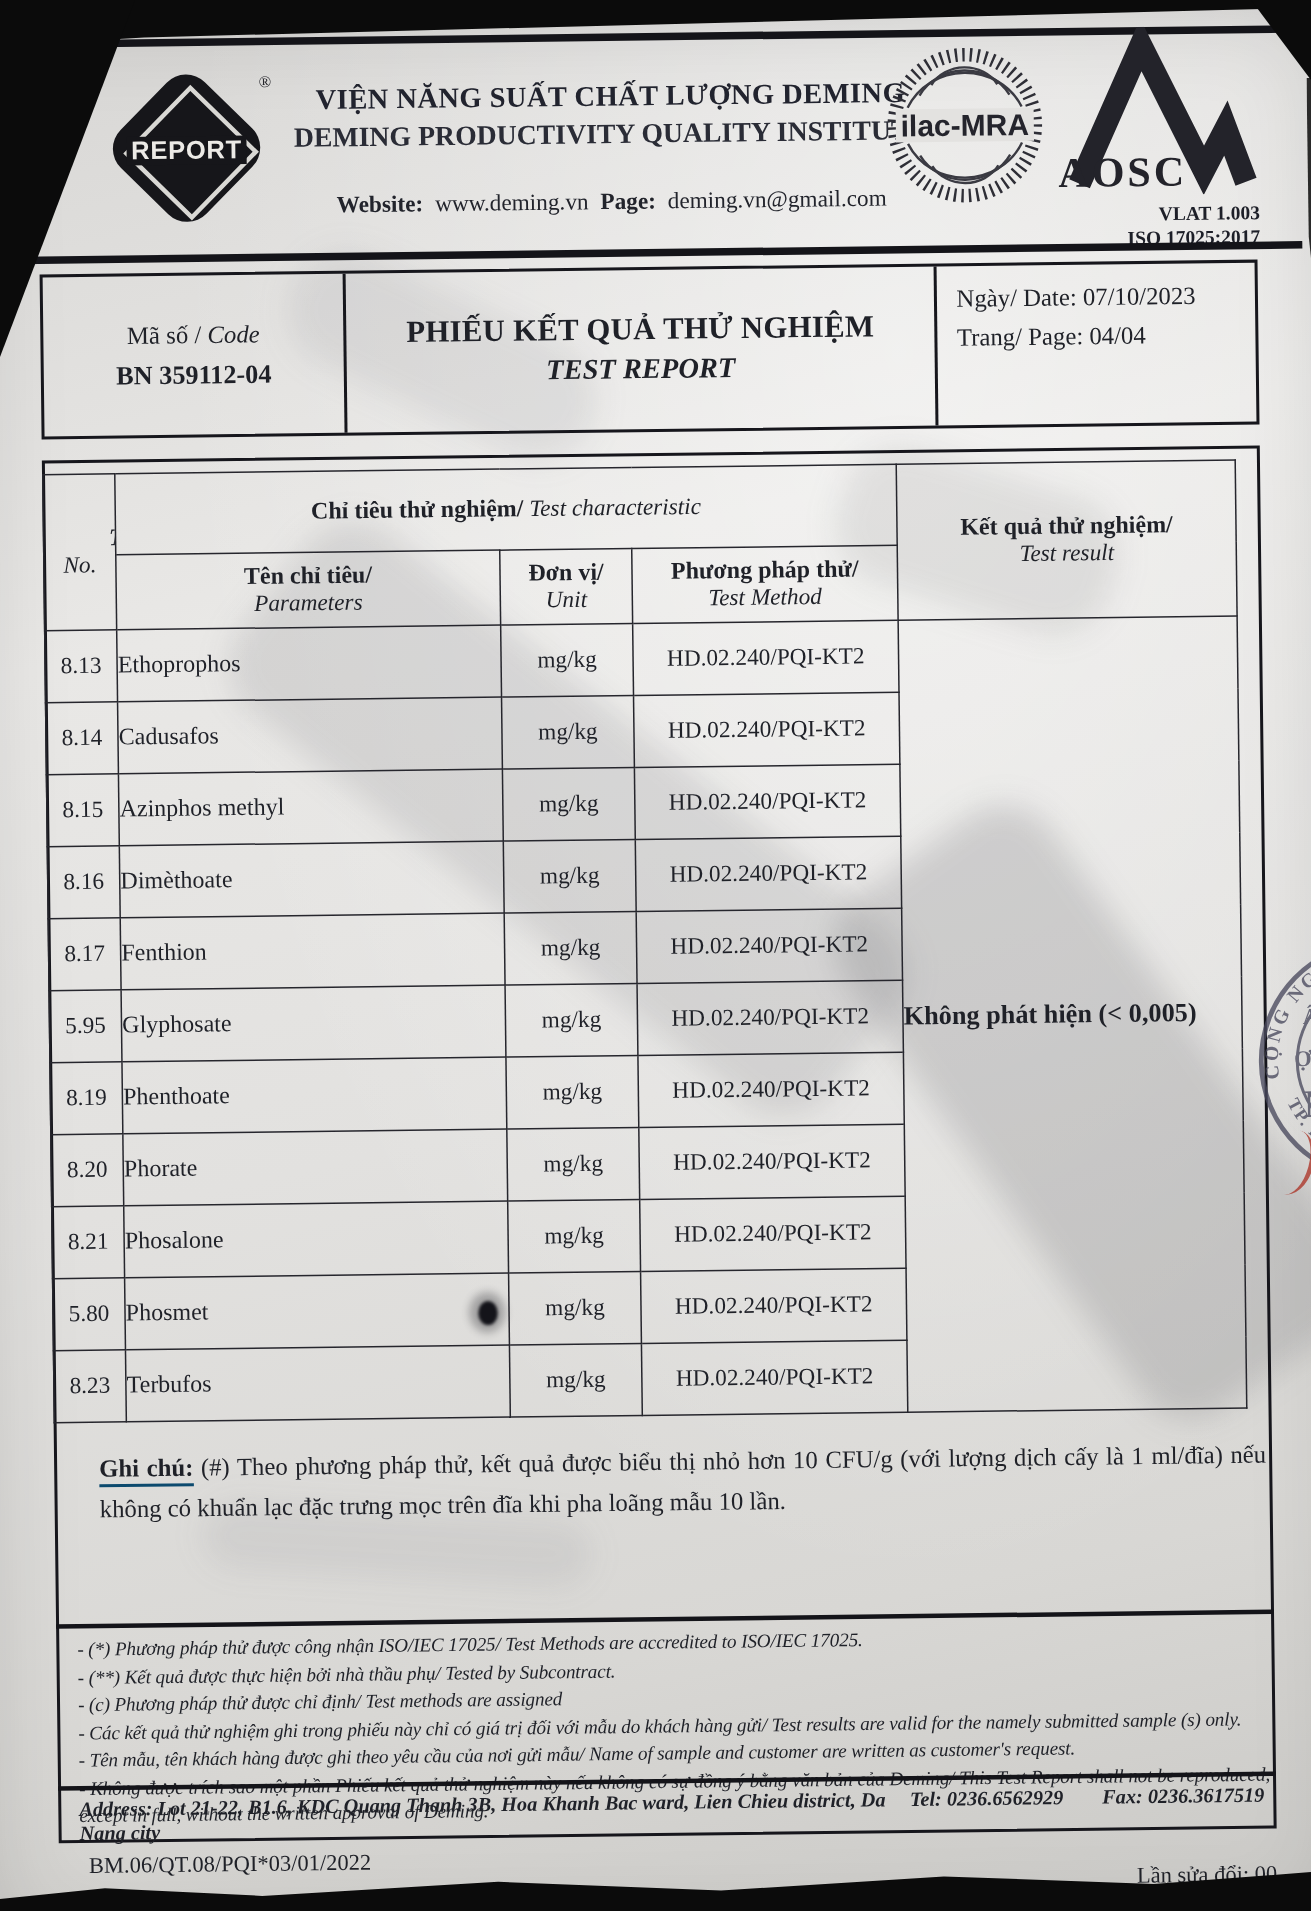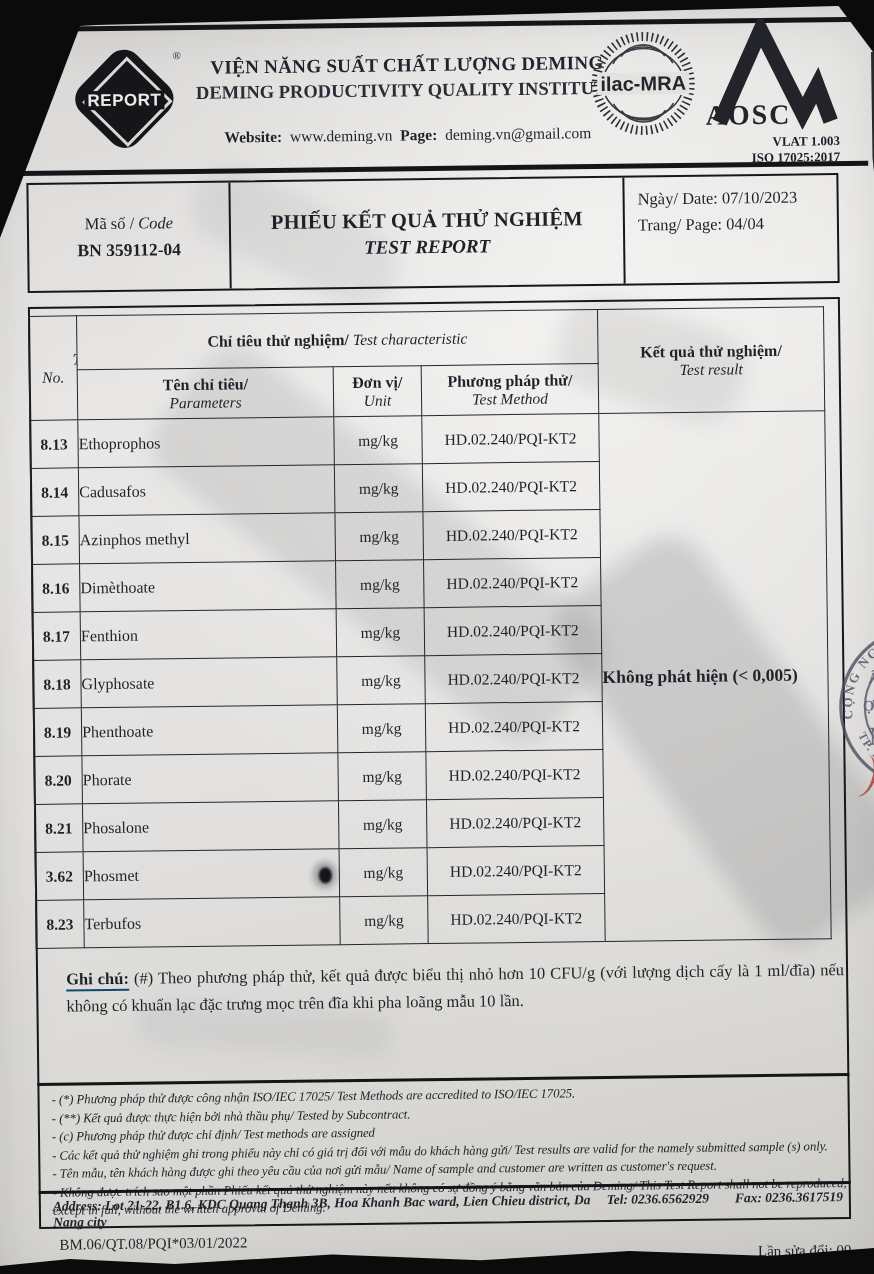--- a/index.html
+++ b/index.html
@@ -53,21 +53,21 @@
 
   
   #outer-box{left:32px;top:302px;width:812px;height:922px;border:2.5px solid #16161c;box-sizing:border-box;}
   #rpt-table{left:32px;top:311px;border-collapse:collapse;table-layout:fixed;width:795px;}
   #rpt-table th,#rpt-table td{border:1.8px solid #26262d;padding:0;overflow:hidden;}
   #rpt-table thead .r1{height:54px;} #rpt-table thead .r2{height:50px;}
   #rpt-table tbody tr{height:48px;}
   #rpt-table th{font-size:16px;text-align:center;vertical-align:middle;}
   .hvi{font-weight:bold;} .hen{font-style:italic;font-weight:normal;font-size:15.5px;}
   .th-tt .hvi{font-style:italic;padding-left:43px;}
-  td.c-no{text-align:center;font-size:15.5px;font-weight:bold;}
+  td.c-no{text-align:center;font-size:15.5px;}
   td.c-name{padding-left:18px;font-size:16px;}
   td.c-unit{text-align:center;font-size:15.5px;}
   td.c-method{text-align:center;font-size:15.5px;}
   td.result-cell{vertical-align:middle;text-align:left;padding:0 4px 58px 8px;font-weight:bold;font-size:17.5px;}
 
   
   #note{left:62px;top:962px;width:778px;font-size:16.5px;line-height:1.62;text-align:justify;}
   #note .lab{font-weight:bold;border-bottom:2px solid #0c4a6e;padding-bottom:1px;}
   #fns{left:46px;top:1086px;width:794px;font-style:italic;font-size:12.8px;line-height:1.45;letter-spacing:-0.1px;}
   #fns div{text-align:justify;}
@@ -227,21 +227,21 @@
             <td class="c-unit">mg/kg</td>
             <td class="c-method">HD.02.240/PQI-KT2</td>
           </tr>
           <tr>
             <td class="c-no">8.17</td>
             <td class="c-name">Fenthion</td>
             <td class="c-unit">mg/kg</td>
             <td class="c-method">HD.02.240/PQI-KT2</td>
           </tr>
           <tr>
-            <td class="c-no">8.18</td>
+            <td class="c-no">5.95</td>
             <td class="c-name">Glyphosate</td>
             <td class="c-unit">mg/kg</td>
             <td class="c-method">HD.02.240/PQI-KT2</td>
           </tr>
           <tr>
             <td class="c-no">8.19</td>
             <td class="c-name">Phenthoate</td>
             <td class="c-unit">mg/kg</td>
             <td class="c-method">HD.02.240/PQI-KT2</td>
           </tr>
@@ -251,21 +251,21 @@
             <td class="c-unit">mg/kg</td>
             <td class="c-method">HD.02.240/PQI-KT2</td>
           </tr>
           <tr>
             <td class="c-no">8.21</td>
             <td class="c-name">Phosalone</td>
             <td class="c-unit">mg/kg</td>
             <td class="c-method">HD.02.240/PQI-KT2</td>
           </tr>
           <tr>
-            <td class="c-no">3.62</td>
+            <td class="c-no">5.80</td>
             <td class="c-name">Phosmet</td>
             <td class="c-unit">mg/kg</td>
             <td class="c-method">HD.02.240/PQI-KT2</td>
           </tr>
           <tr>
             <td class="c-no">8.23</td>
             <td class="c-name">Terbufos</td>
             <td class="c-unit">mg/kg</td>
             <td class="c-method">HD.02.240/PQI-KT2</td>
           </tr>

